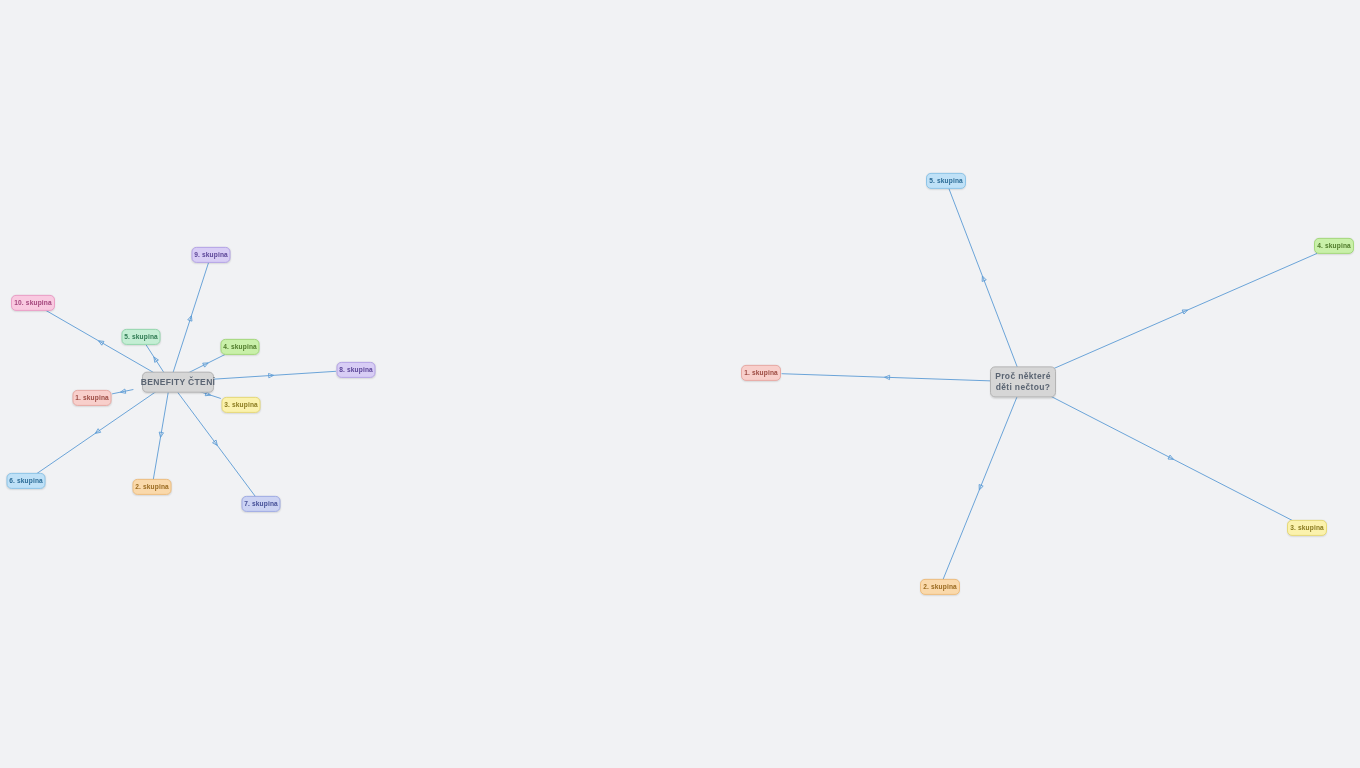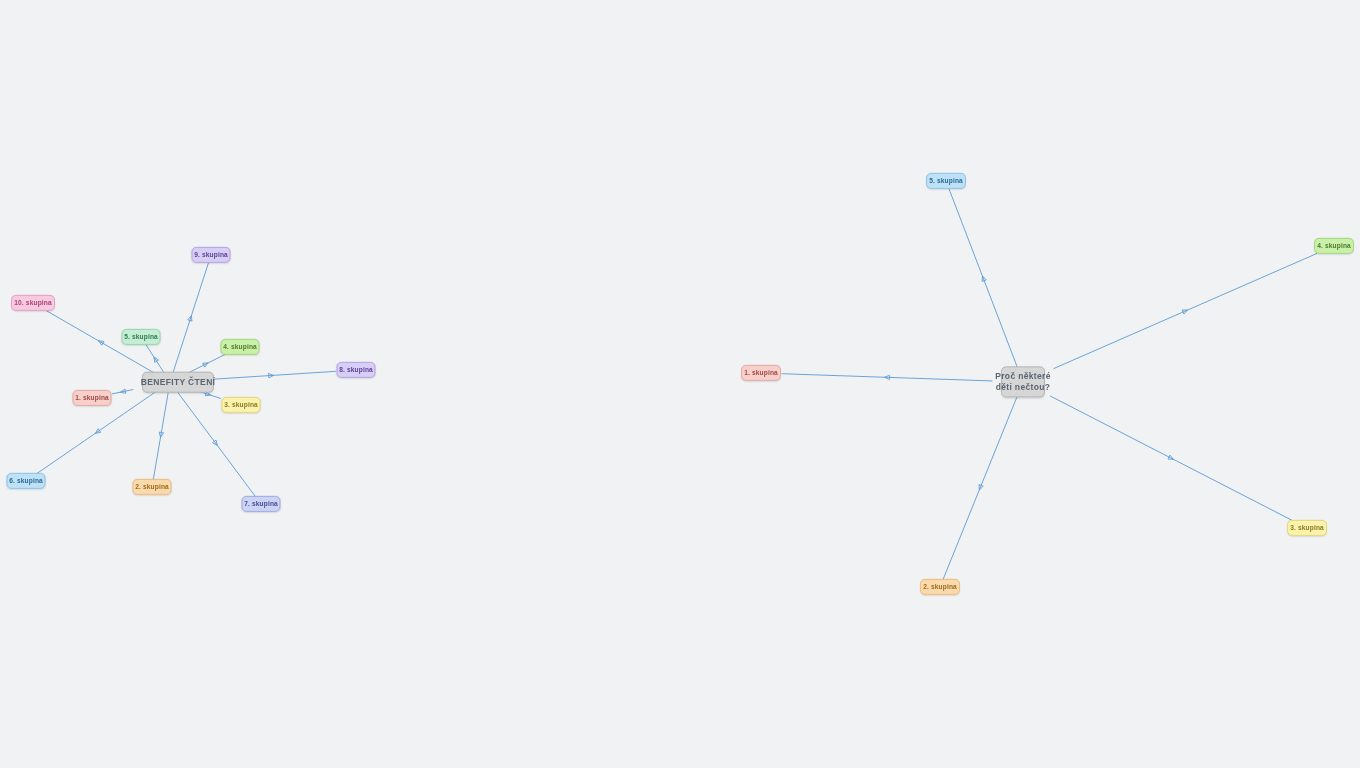--- a/index.html
+++ b/index.html
@@ -100,21 +100,21 @@
       <div class="node leaf" style="left: 211px; top: 255px; width: 39px; min-height: 13px; background: rgb(216, 205, 245); border-color: rgb(180, 163, 230); color: rgb(91, 69, 151);">9. skupina</div>
       <div class="node leaf" style="left: 33px; top: 303px; width: 44px; min-height: 13px; background: rgb(249, 201, 224); border-color: rgb(235, 158, 198); color: rgb(163, 70, 124);">10. skupina</div>
       <div class="node leaf" style="left: 141px; top: 337px; width: 39px; min-height: 13px; background: rgb(196, 238, 212); border-color: rgb(148, 216, 174); color: rgb(47, 122, 82);">5. skupina</div>
       <div class="node leaf" style="left: 240px; top: 347px; width: 39px; min-height: 13px; background: rgb(201, 240, 169); border-color: rgb(164, 217, 124); color: rgb(79, 122, 42);">4. skupina</div>
       <div class="node leaf" style="left: 356px; top: 370px; width: 39px; min-height: 13px; background: rgb(216, 205, 245); border-color: rgb(180, 163, 230); color: rgb(91, 69, 151);">8. skupina</div>
       <div class="node leaf" style="left: 92px; top: 398px; width: 39px; min-height: 13px; background: rgb(248, 207, 203); border-color: rgb(232, 169, 163); color: rgb(156, 75, 67);">1. skupina</div>
       <div class="node leaf" style="left: 241px; top: 405px; width: 39px; min-height: 13px; background: rgb(251, 242, 173); border-color: rgb(230, 217, 119); color: rgb(138, 123, 31);">3. skupina</div>
       <div class="node leaf" style="left: 26px; top: 481px; width: 39px; min-height: 13px; background: rgb(191, 225, 247); border-color: rgb(140, 196, 232); color: rgb(43, 107, 150);">6. skupina</div>
       <div class="node leaf" style="left: 152px; top: 487px; width: 39px; min-height: 13px; background: rgb(250, 217, 171); border-color: rgb(238, 190, 127); color: rgb(154, 106, 32);">2. skupina</div>
       <div class="node leaf" style="left: 261px; top: 504px; width: 39px; min-height: 13px; background: rgb(204, 211, 243); border-color: rgb(159, 171, 228); color: rgb(69, 79, 150);">7. skupina</div>
-      <div class="node central" style="left: 1023px; top: 382px; width: 44px; min-height: 26px; background: rgb(214, 214, 214); border-color: rgb(180, 180, 180); color: rgb(90, 100, 114);">Proč některé
+      <div class="node central" style="left: 1023px; top: 382px; width: 66px; min-height: 26px; background: rgb(214, 214, 214); border-color: rgb(180, 180, 180); color: rgb(90, 100, 114);">Proč některé
 děti nečtou?</div>
       <div class="node leaf" style="left: 946px; top: 181px; width: 40px; min-height: 13px; background: rgb(191, 225, 247); border-color: rgb(140, 196, 232); color: rgb(43, 107, 150);">5. skupina</div>
       <div class="node leaf" style="left: 1334px; top: 246px; width: 40px; min-height: 13px; background: rgb(201, 240, 169); border-color: rgb(164, 217, 124); color: rgb(79, 122, 42);">4. skupina</div>
       <div class="node leaf" style="left: 761px; top: 373px; width: 40px; min-height: 13px; background: rgb(248, 207, 203); border-color: rgb(232, 169, 163); color: rgb(156, 75, 67);">1. skupina</div>
       <div class="node leaf" style="left: 1307px; top: 528px; width: 40px; min-height: 13px; background: rgb(251, 242, 173); border-color: rgb(230, 217, 119); color: rgb(138, 123, 31);">3. skupina</div>
       <div class="node leaf" style="left: 940px; top: 587px; width: 40px; min-height: 13px; background: rgb(250, 217, 171); border-color: rgb(238, 190, 127); color: rgb(154, 106, 32);">2. skupina</div>
     </div>
 </div>
 
 </body></html>

